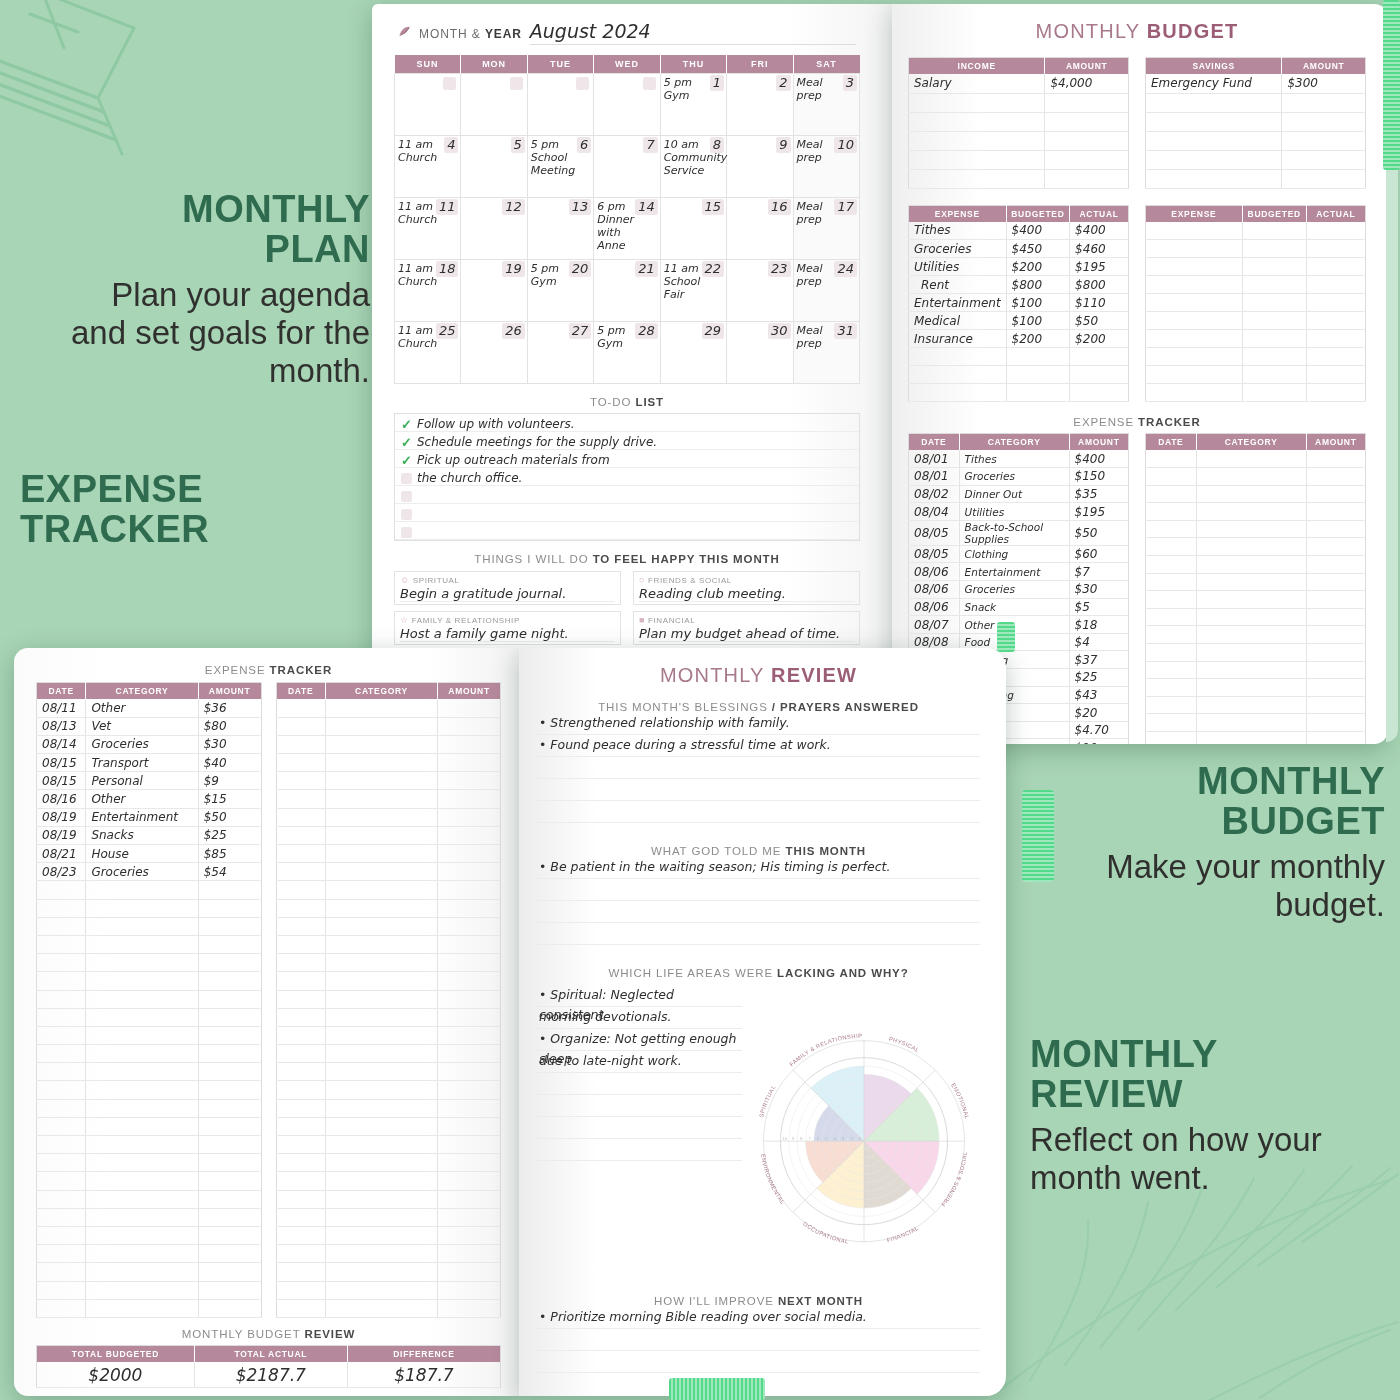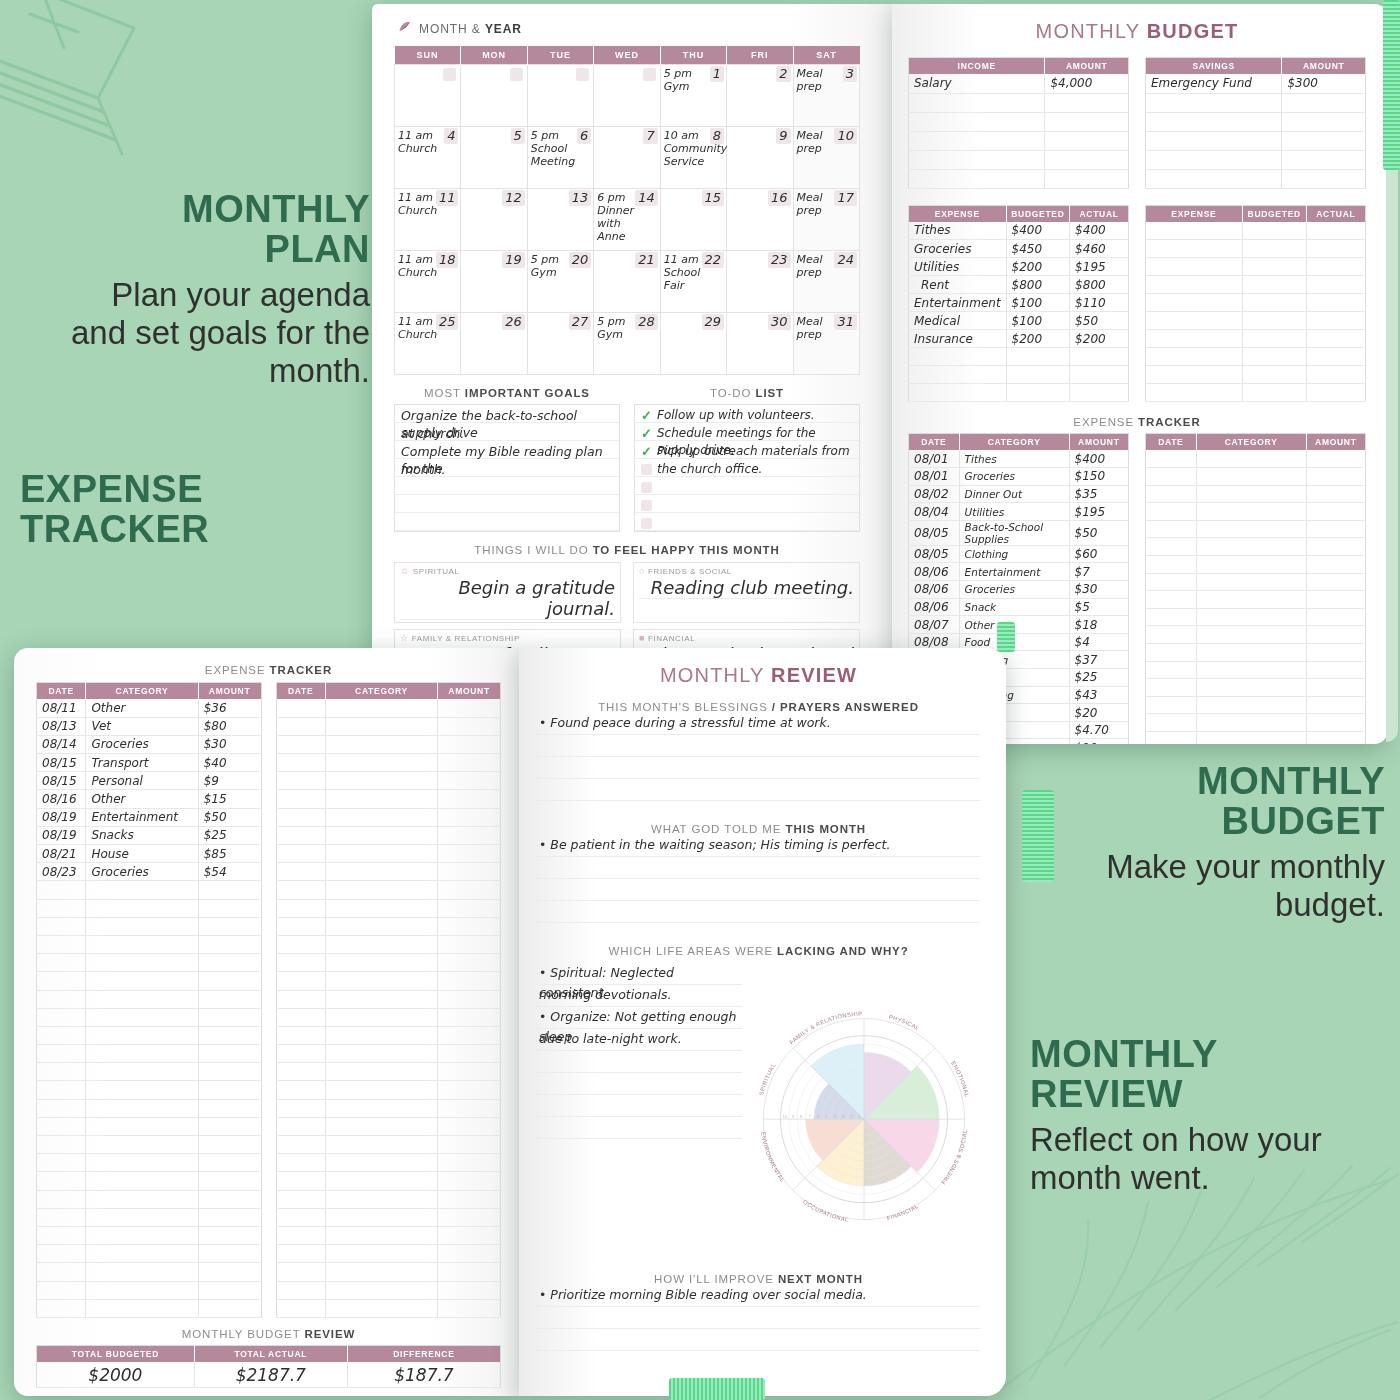--- a/index.html
+++ b/index.html
@@ -150,21 +150,21 @@
   .chk {
     width: 11px; height: 11px; background: #efe6ea; border-radius: 2px;
     flex: 0 0 11px; margin-top: 3px;
   }
   .chk.done { background: transparent; color: #3cb05a; font-size: 13px;
     font-weight: bold; line-height: 11px; text-align: center; }
 
   .happy-card { border: 1px solid #e3e3e3; padding: 3px 5px 2px; }
   .happy-lbl { font-size: 8px; letter-spacing: .6px; color: #9a9a9a; text-transform: uppercase; }
   .happy-ico { color: #d8b6c4; font-size: 9px; margin-right: 3px; }
-  .happy-val { font-size: 18px; border-bottom: 1px solid #ededed; padding-top:1px;text-align:right; }
+  .happy-val { font-size: 13px; border-bottom: 1px solid #ededed; padding-top:1px; }
 
   
   .rv-lines { position: relative; }
   .rv-line { height: 22px; border-bottom: 1px solid #ececec; font-size: 12.5px;
              padding-left: 2px; line-height: 20px; }
   .rv-bullet::before { content: "• "; color: #333; }
 
   
   .wheel-wrap { position: relative; }
 
@@ -222,20 +222,21 @@
 </div>
 
 <div class="sheet" id="spread-top-left">
  <div class="sheet-inner" style="padding:16px 32px 10px 22px;">
   <div id="cal-header-row">
     <svg class="cal-logo" viewBox="0 0 16 16">
       <path d="M2 12 C4 6 8 2 14 2 C12 8 8 12 2 12 Z" fill="#b5889b"></path>
       <path d="M2 13 C6 12 11 8 14 3" stroke="#8a5e6e" stroke-width="1" fill="none"></path>
     </svg>
     <span class="month-label"><span>MONTH &amp; </span><b>YEAR</b></span>
+    <span class="month-value hand">August 2024</span>
   </div>
 
   <table class="cal" style="margin-top:10px;">
     <thead>
           <tr id="cal-head">
             <th>SUN</th>
             <th>MON</th>
             <th>TUE</th>
             <th>WED</th>
             <th>THU</th>
@@ -372,32 +373,20 @@
             </td>
             <td class="sat-col">
               <div class="daynum hand">31</div>
               <div class="evt hand">Meal prep</div>
             </td>
           </tr>
         </tbody>
   </table>
 
   <div style="display:flex; gap:14px; margin-top:12px;">
-    <div style="flex:1;">
-      <div class="sec-title"><span>MOST </span><b>IMPORTANT GOALS</b></div>
-      <div class="lined-box" id="goals-box" style="margin-top:5px;height:128px;padding:2px 6px;">
-            <div class="hand" style="height: 18px; font-size: 12.5px; line-height: 17px;">Organize the back-to-school supply drive</div>
-            <div class="hand" style="height: 18px; font-size: 12.5px; line-height: 17px;">at church.</div>
-            <div class="hand" style="height: 18px; font-size: 12.5px; line-height: 17px;">Complete my Bible reading plan for the</div>
-            <div class="hand" style="height: 18px; font-size: 12.5px; line-height: 17px;">month.</div>
-            <div class="hand" style="height: 18px; font-size: 12.5px; line-height: 17px;"></div>
-            <div class="hand" style="height: 18px; font-size: 12.5px; line-height: 17px;"></div>
-            <div class="hand" style="height: 18px; font-size: 12.5px; line-height: 17px;"></div>
-          </div>
-    </div>
     <div style="flex:1;">
       <div class="sec-title"><span>TO-DO </span><b>LIST</b></div>
       <div class="lined-box" id="todo-box" style="margin-top:5px;height:128px;padding:2px 6px;">
             <div class="todo-row">
               <span class="chk done">✓</span>
               <span class="hand" style="line-height: 17px;">Follow up with volunteers.</span>
             </div>
             <div class="todo-row">
               <span class="chk done">✓</span>
               <span class="hand" style="line-height: 17px;">Schedule meetings for the supply drive.</span>
@@ -1252,20 +1241,21 @@
       </table>
  </div>
 </div>
 
 <div class="sheet" id="spread-bot-right">
  <div class="sheet-inner" style="padding:16px 26px 12px 18px;">
   <div class="big-title"><span>MONTHLY </span><b>REVIEW</b></div>
 
   <div class="sec-title" style="margin-top:14px;"><span>THIS MONTH'S BLESSINGS </span><b>/ PRAYERS ANSWERED</b></div>
   <div class="rv-lines" id="rv-blessings">
+        <div class="rv-line hand rv-bullet">Strengthened relationship with family.</div>
         <div class="rv-line hand rv-bullet">Found peace during a stressful time at work.</div>
         <div class="rv-line hand"></div>
         <div class="rv-line hand"></div>
         <div class="rv-line hand"></div>
       </div>
 
   <div class="sec-title" style="margin-top:22px;"><span>WHAT GOD TOLD ME </span><b>THIS MONTH</b></div>
   <div class="rv-lines" id="rv-god">
         <div class="rv-line hand rv-bullet">Be patient in the waiting season; His timing is perfect.</div>
         <div class="rv-line hand"></div>

